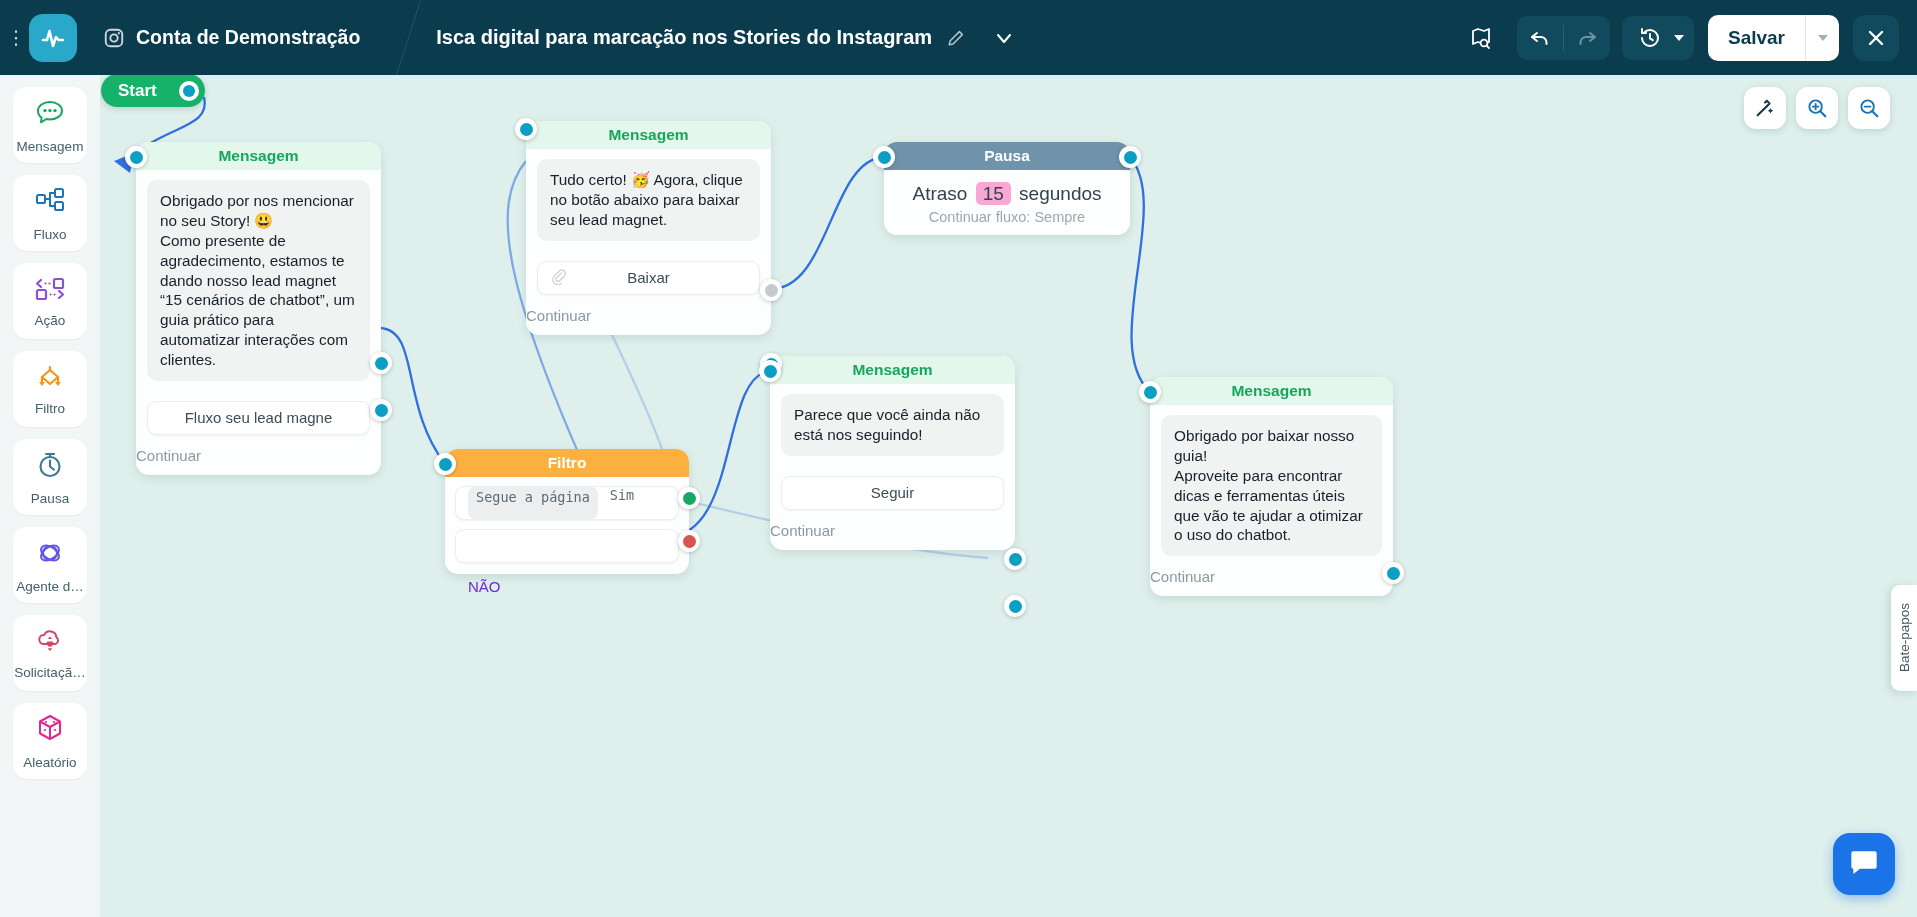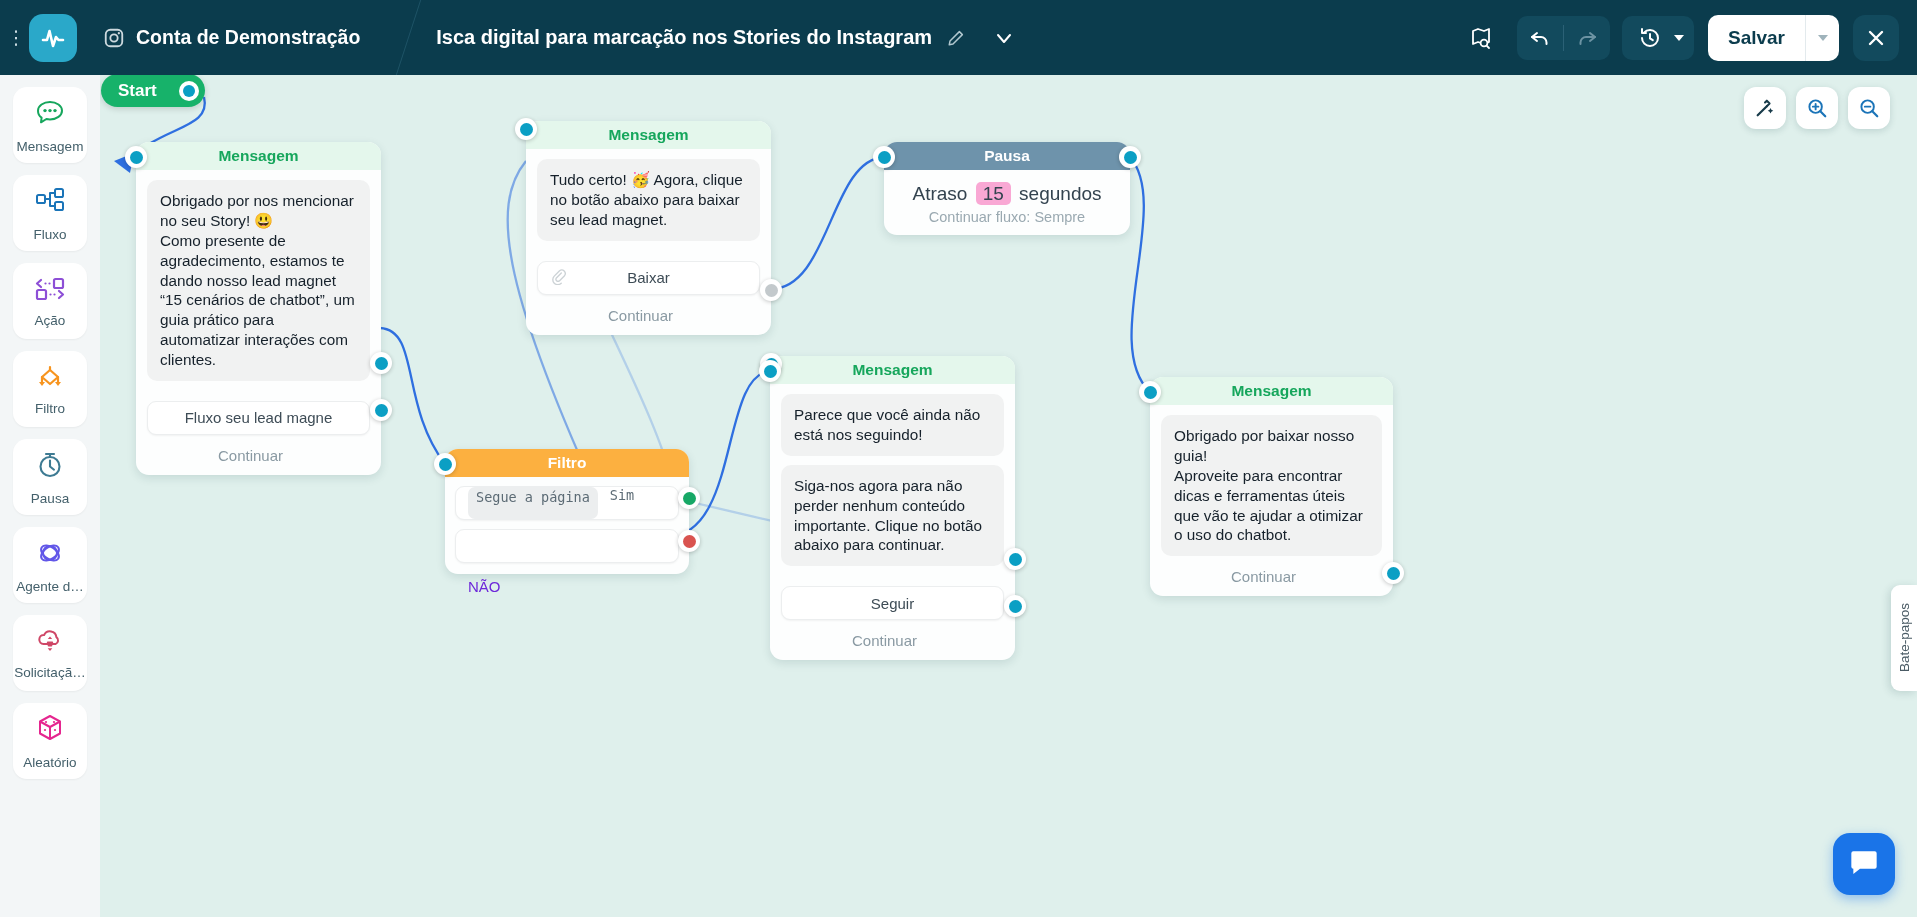--- a/index.html
+++ b/index.html
@@ -158,21 +158,21 @@
     border-radius: 9px; height: 34px;
     display: flex; align-items: center; justify-content: center;
     font-size: 15px; color: #3e4c56; position: relative;
     box-shadow: 0 1px 2px rgba(0,0,0,.05); cursor: pointer;
   }
   .card-btn .clip {
     position: absolute; left: 12px; top: 50%; transform: translateY(-50%);
     opacity: .38;
   }
   .continue-row {
-    display: flex; justify-content: center; align-items: center;
+    display: flex; justify-content: flex-start; align-items: center;
     padding: 4px 16px 11px 0; font-size: 15px; color: #8a9aa3;
   }
 
   
   .port {
     position: absolute; width: 22px; height: 22px; border-radius: 50%;
     background: #ffffff; display: flex; align-items: center;
     justify-content: center; box-shadow: 0 1px 4px rgba(0,0,0,.22);
     cursor: pointer; z-index: 6;
   }
@@ -579,21 +579,20 @@
         <i></i>
       </div>
   </div>
 
   <div class="node" style="left:670px; top:281px; width:245px;">
     <div class="node-hdr hdr-msg">
       <span>Mensagem</span>
     </div>
     <div class="bubble-wrap">
       <div class="bubble">Parece que você ainda não está nos seguindo!</div>
-      <div class="bubble" style="margin-top:9px;">Siga-nos agora para não perder nenhum conteúdo importante. Clique no botão abaixo para continuar.</div>
       <div class="card-btn">
         <span>Seguir</span>
       </div>
     </div>
     <div class="continue-row">
       <span>Continuar</span>
     </div>
     <div class="port" style="left:-11px; top:4px;">
         <i></i>
       </div>

